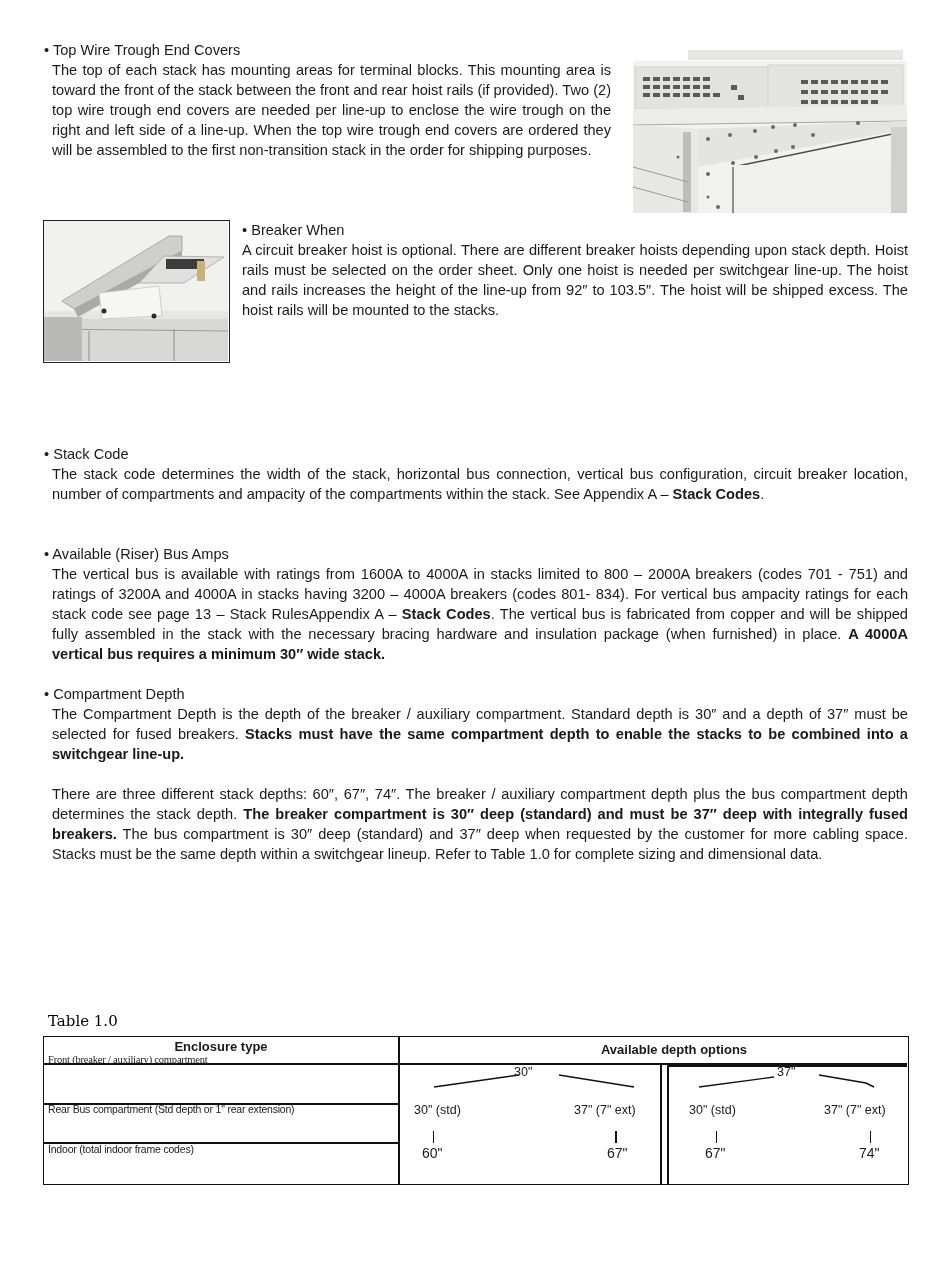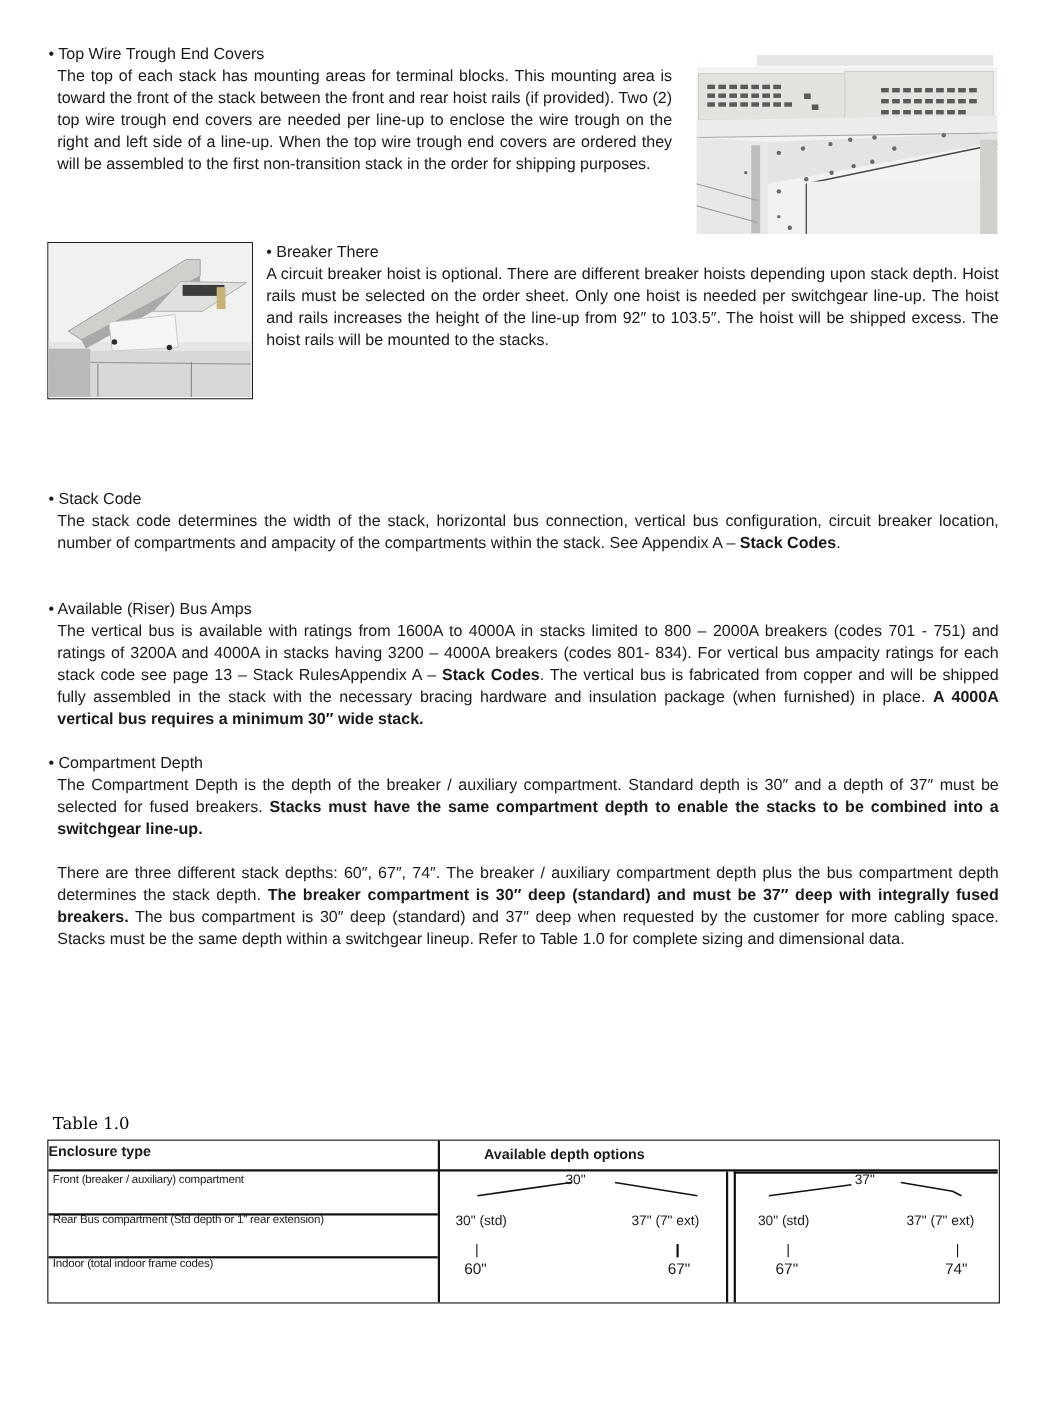--- a/index.html
+++ b/index.html
@@ -8,21 +8,21 @@
   .sec { position: absolute; font-size: 14.6px; line-height: 20px; }
   .sec .hd { font-weight: normal; display: block; }
   .sec .body { display: block; padding-left: 8px; text-align: justify; }
   .sec b { font-weight: bold; }
   .photo { position: absolute; overflow: hidden; }
   .photo svg { display: block; }
   
   .tcaption { position: absolute; left: 48px; top: 1012px; font-family: "DejaVu Serif", serif; font-size: 15px; color: #000000; }
   .tbl { position: absolute; left: 43px; top: 1036px; width: 866px; height: 149px; border: 1.5px solid #111; box-sizing: border-box; }
   .tbl .c { position: absolute; box-sizing: border-box; }
-  .tbl .hdr { font-weight: bold; font-size: 13px; text-align: left; }
+  .tbl .hdr { font-weight: bold; font-size: 13px; text-align: center; }
   .tbl .lbl { font-size: 10.5px; letter-spacing: -0.2px; }
   .tbl .v { position: absolute; font-size: 14px; }
   .tbl .s { position: absolute; font-size: 12.5px; white-space: nowrap; }
   .hline { position: absolute; background: #111; height: 1.5px; }
   .vline { position: absolute; background: #111; width: 1.5px; }
 </style>
 </head>
 <body>
 
 <div class="sec" style="left:44px; top:40px; width:567px;">
@@ -134,21 +134,21 @@
     <polygon points="120,35 180,36 140,62 95,62" fill="#e0e0de" stroke="#a6a6a4" stroke-width="0.8"></polygon>
     <rect x="122" y="38" width="38" height="10" fill="#3c3c3a"></rect>
     <rect x="153" y="40" width="8" height="20" fill="#c8b27a"></rect>
     <polygon points="55,72 115,65 118,95 58,98" fill="#f6f6f4" stroke="#c4c4c2" stroke-width="0.8"></polygon>
     <circle cx="60" cy="90" r="2.5" fill="#2c2c2a"></circle>
     <circle cx="110" cy="95" r="2.5" fill="#2c2c2a"></circle>
   </svg>
 </div>
 
 <div class="sec" style="left:242px; top:220px; width:666px;">
-  <span class="hd">• Breaker There</span>
+  <span class="hd">• Breaker When</span>
   <span class="body" style="padding-left:0;">A circuit breaker hoist is optional.  There are different breaker hoists depending upon stack depth.  Hoist rails must be selected on the order sheet.  Only one hoist is needed per switchgear line-up.  The hoist and rails increases the height of the line-up from 92″ to 103.5″. The hoist will be shipped excess. The hoist rails will be mounted to the stacks.</span>
 </div>
 
 <div class="sec" style="left:44px; top:444px; width:864px;">
   <span class="hd">• Stack Code</span>
   <span class="body"><span>The stack code determines the width of the stack, horizontal bus connection, vertical bus configuration, circuit breaker location, number of compartments and ampacity of the compartments within the stack.  See Appendix A – </span><b>Stack Codes</b><span>.</span></span>
 </div>
 
 <div class="sec" style="left:44px; top:544px; width:864px;">
   <span class="hd">• Available (Riser) Bus Amps</span>
@@ -172,21 +172,21 @@
   <div class="hline" style="left:0; top:26px; width:863px;"></div>
   <div class="hline" style="left:0; top:66px; width:354px;"></div>
   <div class="hline" style="left:0; top:105px; width:354px;"></div>
   <div class="vline" style="left:616px; top:28px; height:119px;"></div>
   <div class="vline" style="left:623px; top:28px; height:119px;"></div>
   <div class="hline" style="left:623px; top:28px; width:240px; height:2px;"></div>
 
   <div class="c hdr" style="left:0; top:2px; width:354px;">Enclosure type</div>
   <div class="c hdr" style="left:356px; top:5px; width:508px;padding-left:40px;">Available depth options</div>
 
-  <div class="c lbl" style="left:4px; top:29px;">Front (breaker / auxiliary) compartment</div>
+  <div class="c lbl" style="left:4px; top:17px;font-family:Liberation Serif, serif;">Front (breaker / auxiliary) compartment</div>
   <div class="c lbl" style="left:4px; top:66px;">Rear Bus compartment (Std depth or 1" rear extension)</div>
   <div class="c lbl" style="left:4px; top:106px;">Indoor (total indoor frame codes)</div>
 
   <svg class="c" style="left:380px; top:28px;" width="220" height="26">
     <polyline points="10,22 95,10" stroke="#111" stroke-width="1.4" fill="none"></polyline>
     <polyline points="135,10 210,22" stroke="#111" stroke-width="1.4" fill="none"></polyline>
   </svg>
   <div class="s" style="left:470px; top:28px;">30"</div>
   <div class="s" style="left:370px; top:66px;">30" (std)</div>
   <div class="s" style="left:530px; top:66px;">37" (7" ext)</div>

